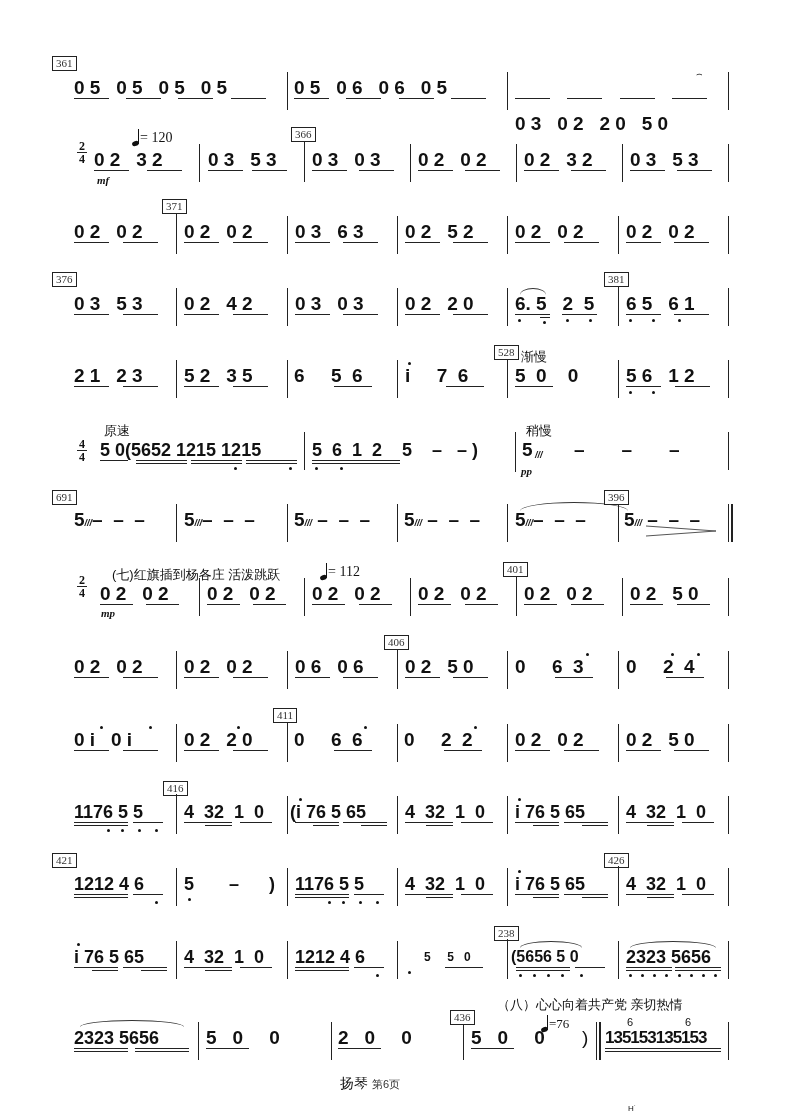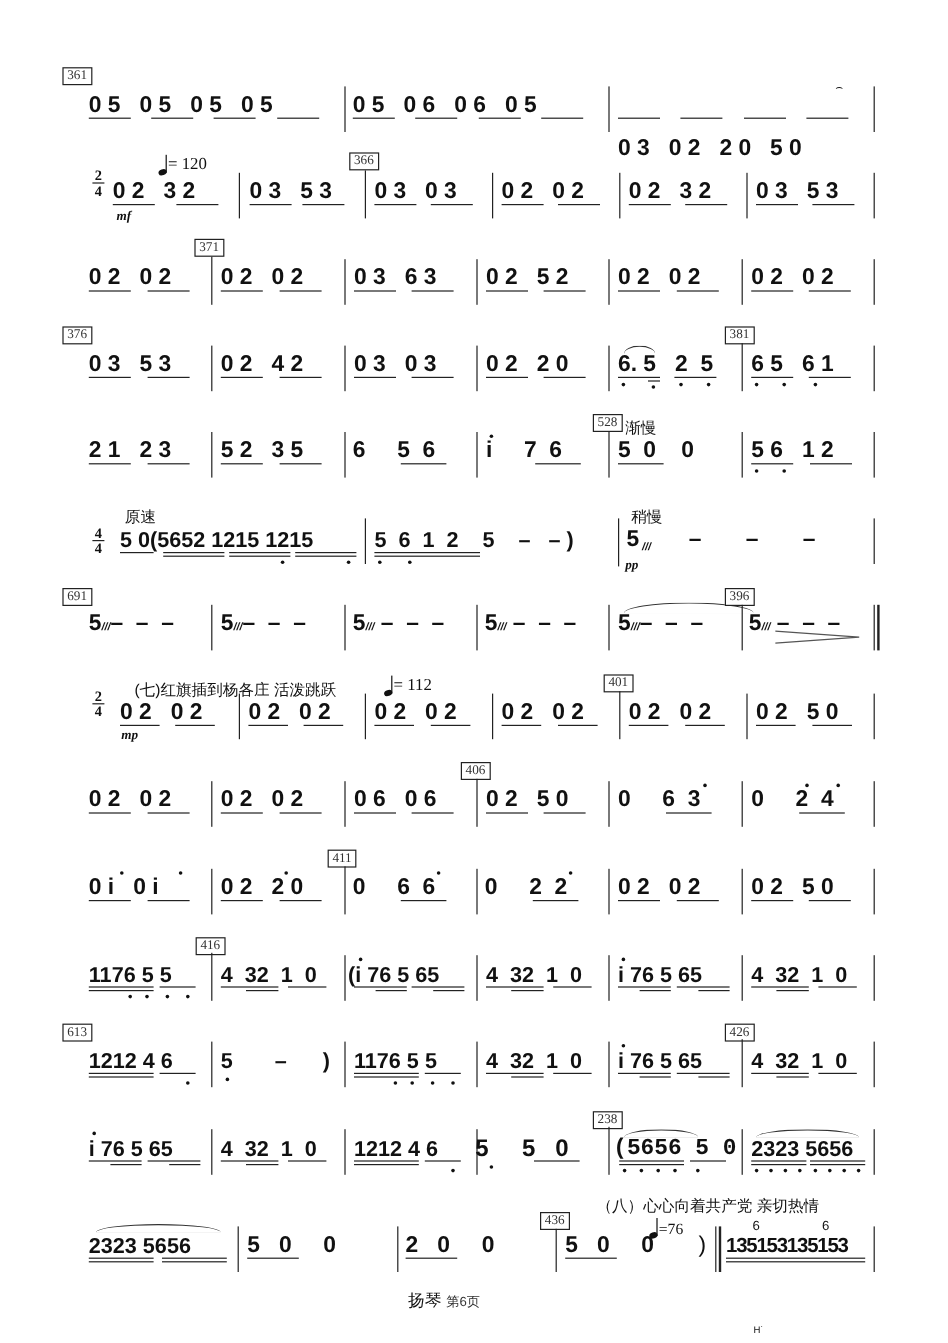--- a/index.html
+++ b/index.html
@@ -365,21 +365,21 @@
     <div class="ul" style="left:582px;top:51px;width:26px;"></div>
   <div class="bar" style="left:618px;top:22px;"></div>
   <div class="note" style="left:626px;top:28px;font-size:18px;">4&nbsp;&nbsp;32&nbsp;&nbsp;1&nbsp;&nbsp;0</div>
   <div class="ul" style="left:626px;top:48px;width:48px;"></div>
     <div class="ul" style="left:647px;top:51px;width:27px;"></div>
   <div class="ul" style="left:682px;top:48px;width:32px;"></div>
   <div class="bar" style="left:728px;top:22px;"></div>
 </div>
 
 <div class="sys" style="top:846px;">
-  <div class="rnum" style="left:52px;top:7px;">613</div>
+  <div class="rnum" style="left:52px;top:7px;">421</div>
   <div class="note" style="left:74px;top:28px;font-size:18px;">1212&nbsp;4&nbsp;6</div>
   <div class="ul" style="left:74px;top:48px;width:54px;"></div>
     <div class="ul" style="left:74px;top:51px;width:54px;"></div>
   <div class="ul" style="left:133px;top:48px;width:30px;"></div>
   <div class="dot" style="left:155px;top:55px;"></div>
   <div class="bar" style="left:176px;top:22px;"></div>
   <div class="note" style="left:184px;top:28px;font-size:18px;">5&nbsp;&nbsp;&nbsp;&nbsp;&nbsp;&nbsp;&nbsp;–&nbsp;&nbsp;&nbsp;&nbsp;&nbsp;&nbsp;)</div>
   <div class="dot" style="left:188px;top:52px;"></div>
   <div class="bar" style="left:287px;top:22px;"></div>
   <div class="note" style="left:295px;top:28px;font-size:18px;">1176&nbsp;5&nbsp;5</div>
@@ -423,27 +423,27 @@
   <div class="ul" style="left:184px;top:48px;width:48px;"></div>
     <div class="ul" style="left:205px;top:51px;width:27px;"></div>
   <div class="ul" style="left:240px;top:48px;width:32px;"></div>
   <div class="bar" style="left:287px;top:22px;"></div>
   <div class="note" style="left:295px;top:28px;font-size:18px;">1212&nbsp;4&nbsp;6</div>
   <div class="ul" style="left:295px;top:48px;width:54px;"></div>
     <div class="ul" style="left:295px;top:51px;width:54px;"></div>
   <div class="ul" style="left:354px;top:48px;width:30px;"></div>
   <div class="dot" style="left:376px;top:55px;"></div>
   <div class="bar" style="left:397px;top:22px;"></div>
-  <div class="note" style="left:396px;top:28px;font-size:20px;">5&nbsp;&nbsp;&nbsp;&nbsp;&nbsp;5&nbsp;&nbsp;&nbsp;0</div>
+  <div class="note" style="left:424px;top:28px;font-size:12px;">5&nbsp;&nbsp;&nbsp;&nbsp;&nbsp;5&nbsp;&nbsp;&nbsp;0</div>
   <div class="dot" style="left:408px;top:52px;"></div>
   <div class="ul" style="left:445px;top:48px;width:38px;"></div>
   <div class="rnum" style="left:494px;top:7px;">238</div>
   <div class="bar" style="left:507px;top:20px;height:40px;"></div>
   <div class="slur" style="left:520px;top:22px;width:62px;"></div>
-  <div class="note" style="left:511px;top:28px;font-size:19px;font-family:Liberation Mono, monospace;">(5656&nbsp;5&nbsp;0</div>
+  <div class="note" style="left:511px;top:28px;font-size:16px;">(5656&nbsp;5&nbsp;0</div>
   <div class="ul" style="left:516px;top:48px;width:54px;"></div>
     <div class="ul" style="left:516px;top:51px;width:54px;"></div>
   <div class="ul" style="left:575px;top:48px;width:30px;"></div>
   <div class="dot" style="left:519px;top:55px;"></div>
     <div class="dot" style="left:533px;top:55px;"></div>
     <div class="dot" style="left:547px;top:55px;"></div>
     <div class="dot" style="left:561px;top:55px;"></div>
   <div class="dot" style="left:580px;top:55px;"></div>
   <div class="bar" style="left:618px;top:22px;"></div>
   <div class="slur" style="left:630px;top:22px;width:86px;"></div>

